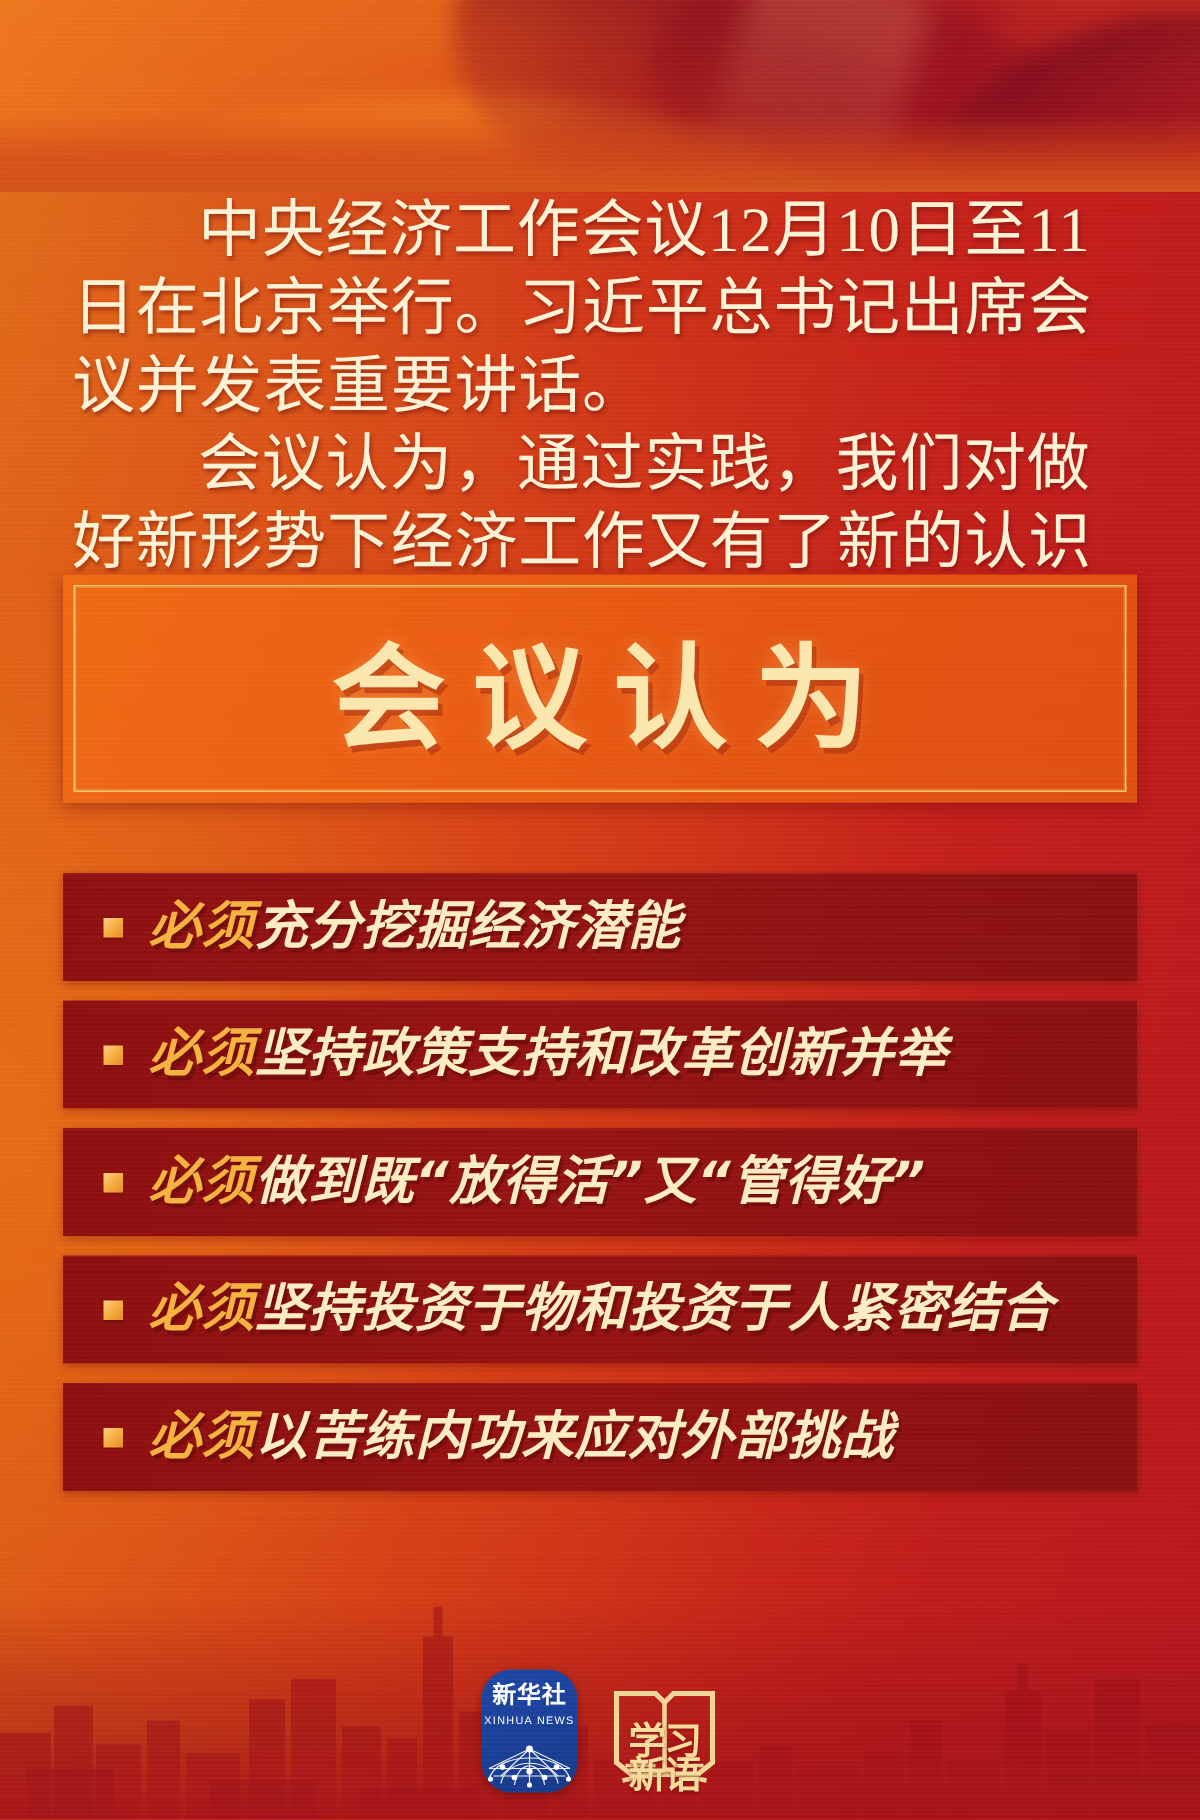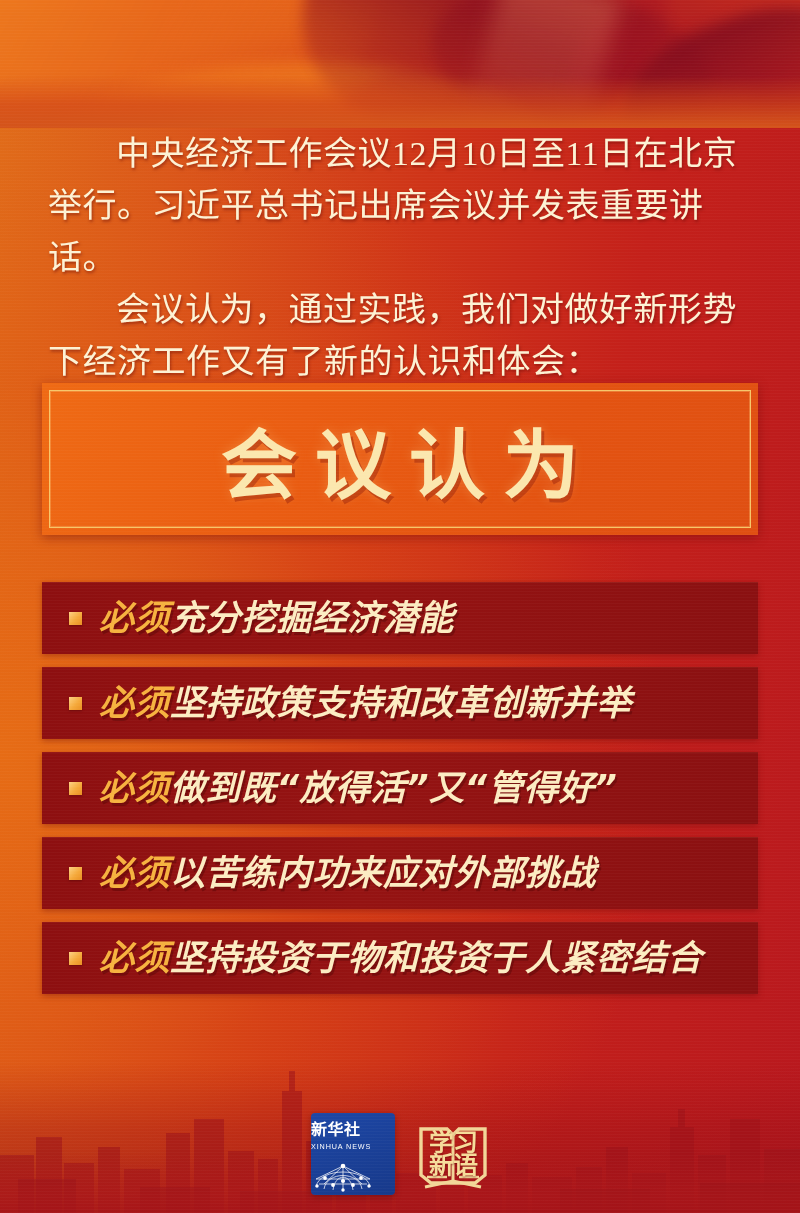--- a/index.html
+++ b/index.html
@@ -61,21 +61,21 @@
   .flag .fade{
     position:absolute;left:0;bottom:0;width:800px;height:52px;
     background:linear-gradient(180deg,rgba(205,60,22,0) 0%,rgba(208,70,24,.65) 55%,#d4541b 100%);
   }
 
   
   .intro{
     position:absolute;left:48px;top:128px;width:704px;
     color:#fdf2d4;
     font-family:"Liberation Serif","DejaVu Serif",serif;
-    font-size:34px;line-height:52px;letter-spacing:.5px;
+    font-size:42px;line-height:52px;letter-spacing:.5px;
     text-shadow:1px 2px 3px rgba(110,12,10,.55);
     font-weight:400;
   }
   .intro p{margin:0;text-indent:2em;}
 
   
   .plaque{
     position:absolute;left:42px;top:383px;width:716px;height:152px;
     background:linear-gradient(115deg,#ef6a14 0%,#ea5d12 35%,#e35311 70%,#df4f12 100%);
     box-shadow:0 3px 10px rgba(110,10,8,.45);
@@ -129,42 +129,42 @@
     position:absolute;left:0;bottom:0;width:800px;height:60px;
     background:linear-gradient(180deg,rgba(176,22,24,0) 0%,rgba(176,24,26,.55) 70%,rgba(168,20,24,.75) 100%);
   }
 
   
   .logos{
     position:absolute;left:0;bottom:18px;width:800px;
     display:flex;align-items:center;justify-content:center;gap:22px;
   }
   .logo-xinhua{
-    width:84px;height:82px;border-radius:4px;
+    width:64px;height:82px;border-radius:20px;
     background:linear-gradient(160deg,#1d47a6 0%,#1a3f96 55%,#17398a 100%);
     box-shadow:0 2px 6px rgba(70,5,5,.4);
     position:relative;overflow:hidden;
-    display:flex;flex-direction:column;align-items:flex-start;
+    display:flex;flex-direction:column;align-items:center;
   }
   .logo-xinhua .cn{
     margin-top:9px;color:#fff;font-weight:700;font-size:16px;letter-spacing:.5px;
     font-family:"DejaVu Sans","Liberation Sans",sans-serif;line-height:1;
   }
   .logo-xinhua .en{
     margin-top:5px;color:#fff;font-size:7.2px;letter-spacing:.9px;
     font-family:Liberation Sans, sans-serif;line-height:1;
   }
   .logo-xinhua svg{position:absolute;left:0;bottom:2px;}
 
   .logo-xuexi{
     width:72px;height:82px;position:relative;
   }
   .logo-xuexi .book{position:absolute;inset:0;}
   .logo-xuexi .cal{
-    position:absolute;inset:0;display:flex;align-items:center;justify-content:center;
+    position:absolute;inset:0;display:flex;align-items:flex-end;justify-content:center;
     color:#f6dc9a;font-weight:700;font-size:25px;line-height:23px;
     font-family:"DejaVu Serif","Liberation Serif",serif;
     text-align:center;letter-spacing:-1px;
     text-shadow:0 1px 2px rgba(90,8,8,.5);
   }
 
   .noise{
     position:absolute;inset:0;pointer-events:none;opacity:.05;
     background-image:repeating-linear-gradient(0deg,rgba(255,255,255,.5) 0 1px,rgba(0,0,0,0) 1px 3px);
   }
@@ -208,26 +208,26 @@
       <span class="txt"><span class="hl">必须</span><span>坚持政策支持和改革创新并举</span></span>
     </div>
 
     <div class="bar">
       <span class="bullet"></span>
       <span class="txt"><span class="hl">必须</span><span>做到既“放得活”又“管得好”</span></span>
     </div>
 
     <div class="bar">
       <span class="bullet"></span>
+      <span class="txt"><span class="hl">必须</span><span>坚持投资于物和投资于人紧密结合</span></span>
+    </div>
+
+    <div class="bar">
+      <span class="bullet"></span>
       <span class="txt"><span class="hl">必须</span><span>以苦练内功来应对外部挑战</span></span>
-    </div>
-
-    <div class="bar">
-      <span class="bullet"></span>
-      <span class="txt"><span class="hl">必须</span><span>坚持投资于物和投资于人紧密结合</span></span>
     </div>
 
   </div>
 
   <div class="city">
     <div class="wash"></div>
     <svg width="800" height="150" viewBox="0 0 800 150">
       <g fill="#9d1219" opacity="0.55">
         <rect x="0" y="92" width="34" height="58"></rect>
         <rect x="36" y="74" width="26" height="76"></rect>

